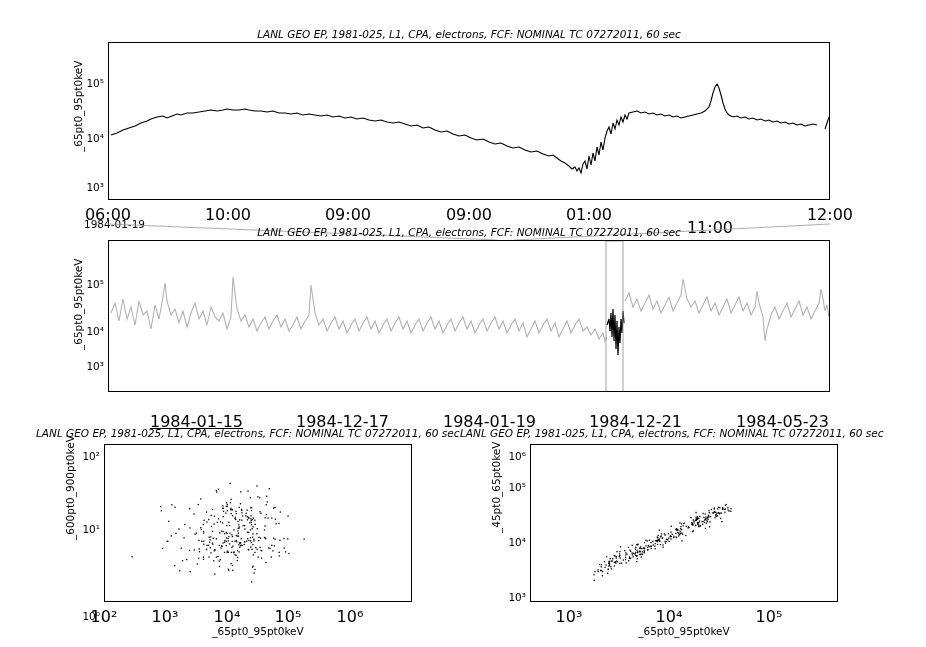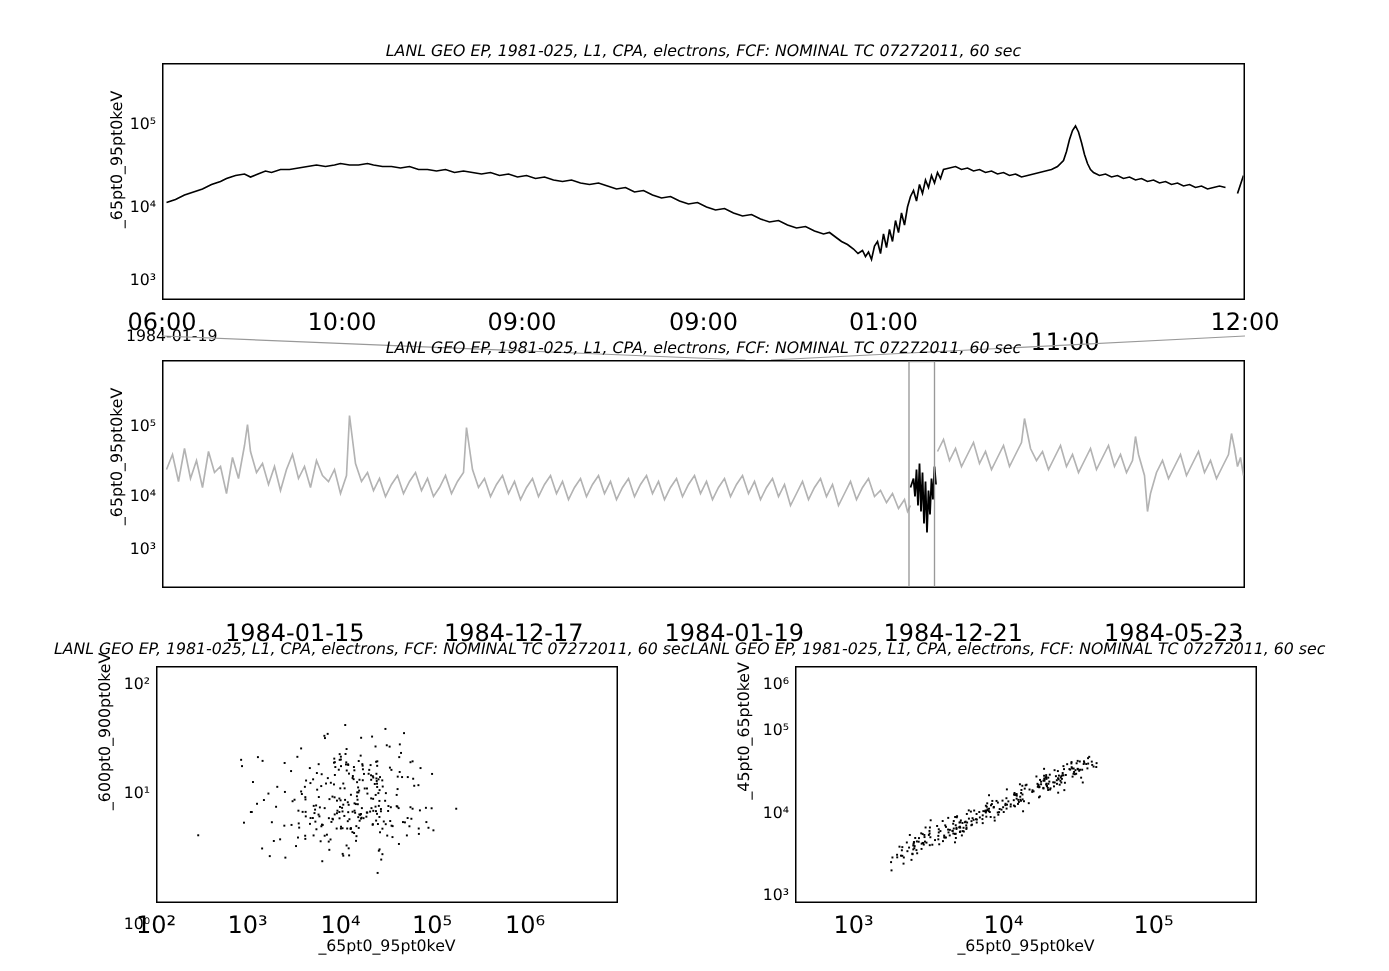--- a/index.html
+++ b/index.html
@@ -125,21 +125,21 @@
       <polyline fill="none" stroke="#000000" stroke-width="1.2" points="498,84 500,78 501,90 502,72 503,96 504,68 505,100 506,74 507,108 508,80 509,114 510,86 511,102 512,78 513,92 514,70 515,82"></polyline>
 
       <rect x="497" y="0" width="17" height="152" fill="none" stroke="#999999" stroke-width="0.9"></rect>
     </svg>
   </div>
 
   <div class="tick-label-y" style="left:68px; top:360px; width:36px;">10³</div>
   <div class="tick-label-y" style="left:68px; top:325px; width:36px;">10⁴</div>
   <div class="tick-label-y" style="left:68px; top:278px; width:36px;">10⁵</div>
 
-  <div class="tick-label-x" style="left:150px; top:412px; width:84px;">1984-01-15</div>
+  <div class="tick-label-x" style="left:150px; top:412px; width:84px;text-decoration:underline;">1984-01-15</div>
   <div class="tick-label-x" style="left:296px; top:412px; width:84px;">1984-12-17</div>
   <div class="tick-label-x" style="left:443px; top:412px; width:84px;">1984-01-19</div>
   <div class="tick-label-x" style="left:589px; top:412px; width:84px;">1984-12-21</div>
   <div class="tick-label-x" style="left:736px; top:412px; width:84px;">1984-05-23</div>
 </div>
 
 <div class="panel">
   <div class="plot-title" style="left:36px; top:427px; width:460px; text-align:left;">LANL GEO EP, 1981-025, L1, CPA, electrons, FCF: NOMINAL TC 07272011, 60 sec</div>
 
   <div class="ylabel" style="left:64px; top:540px;">_600pt0_900pt0keV</div>

